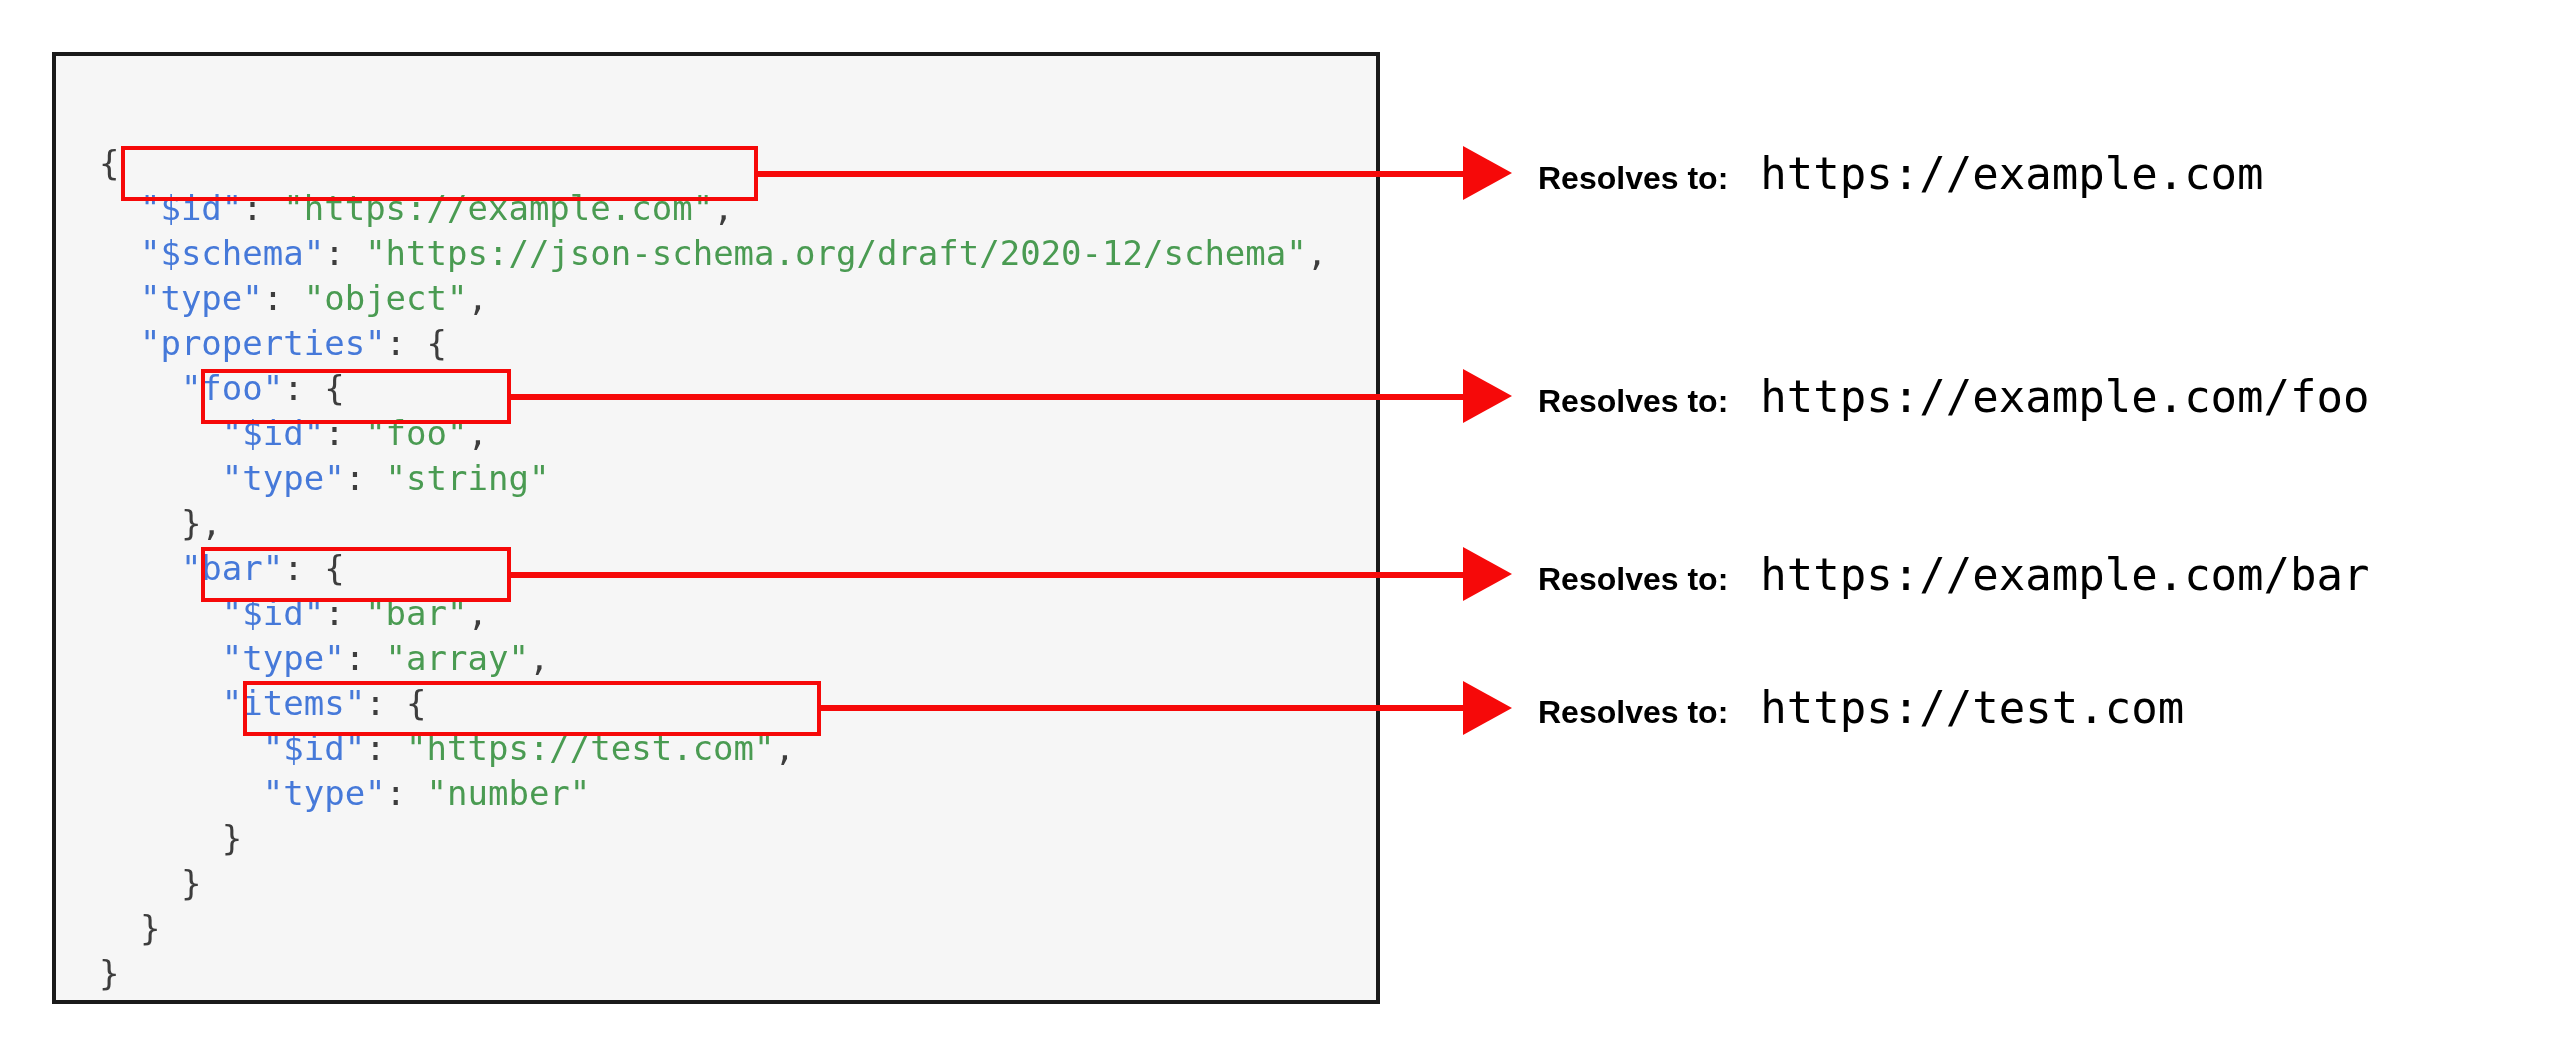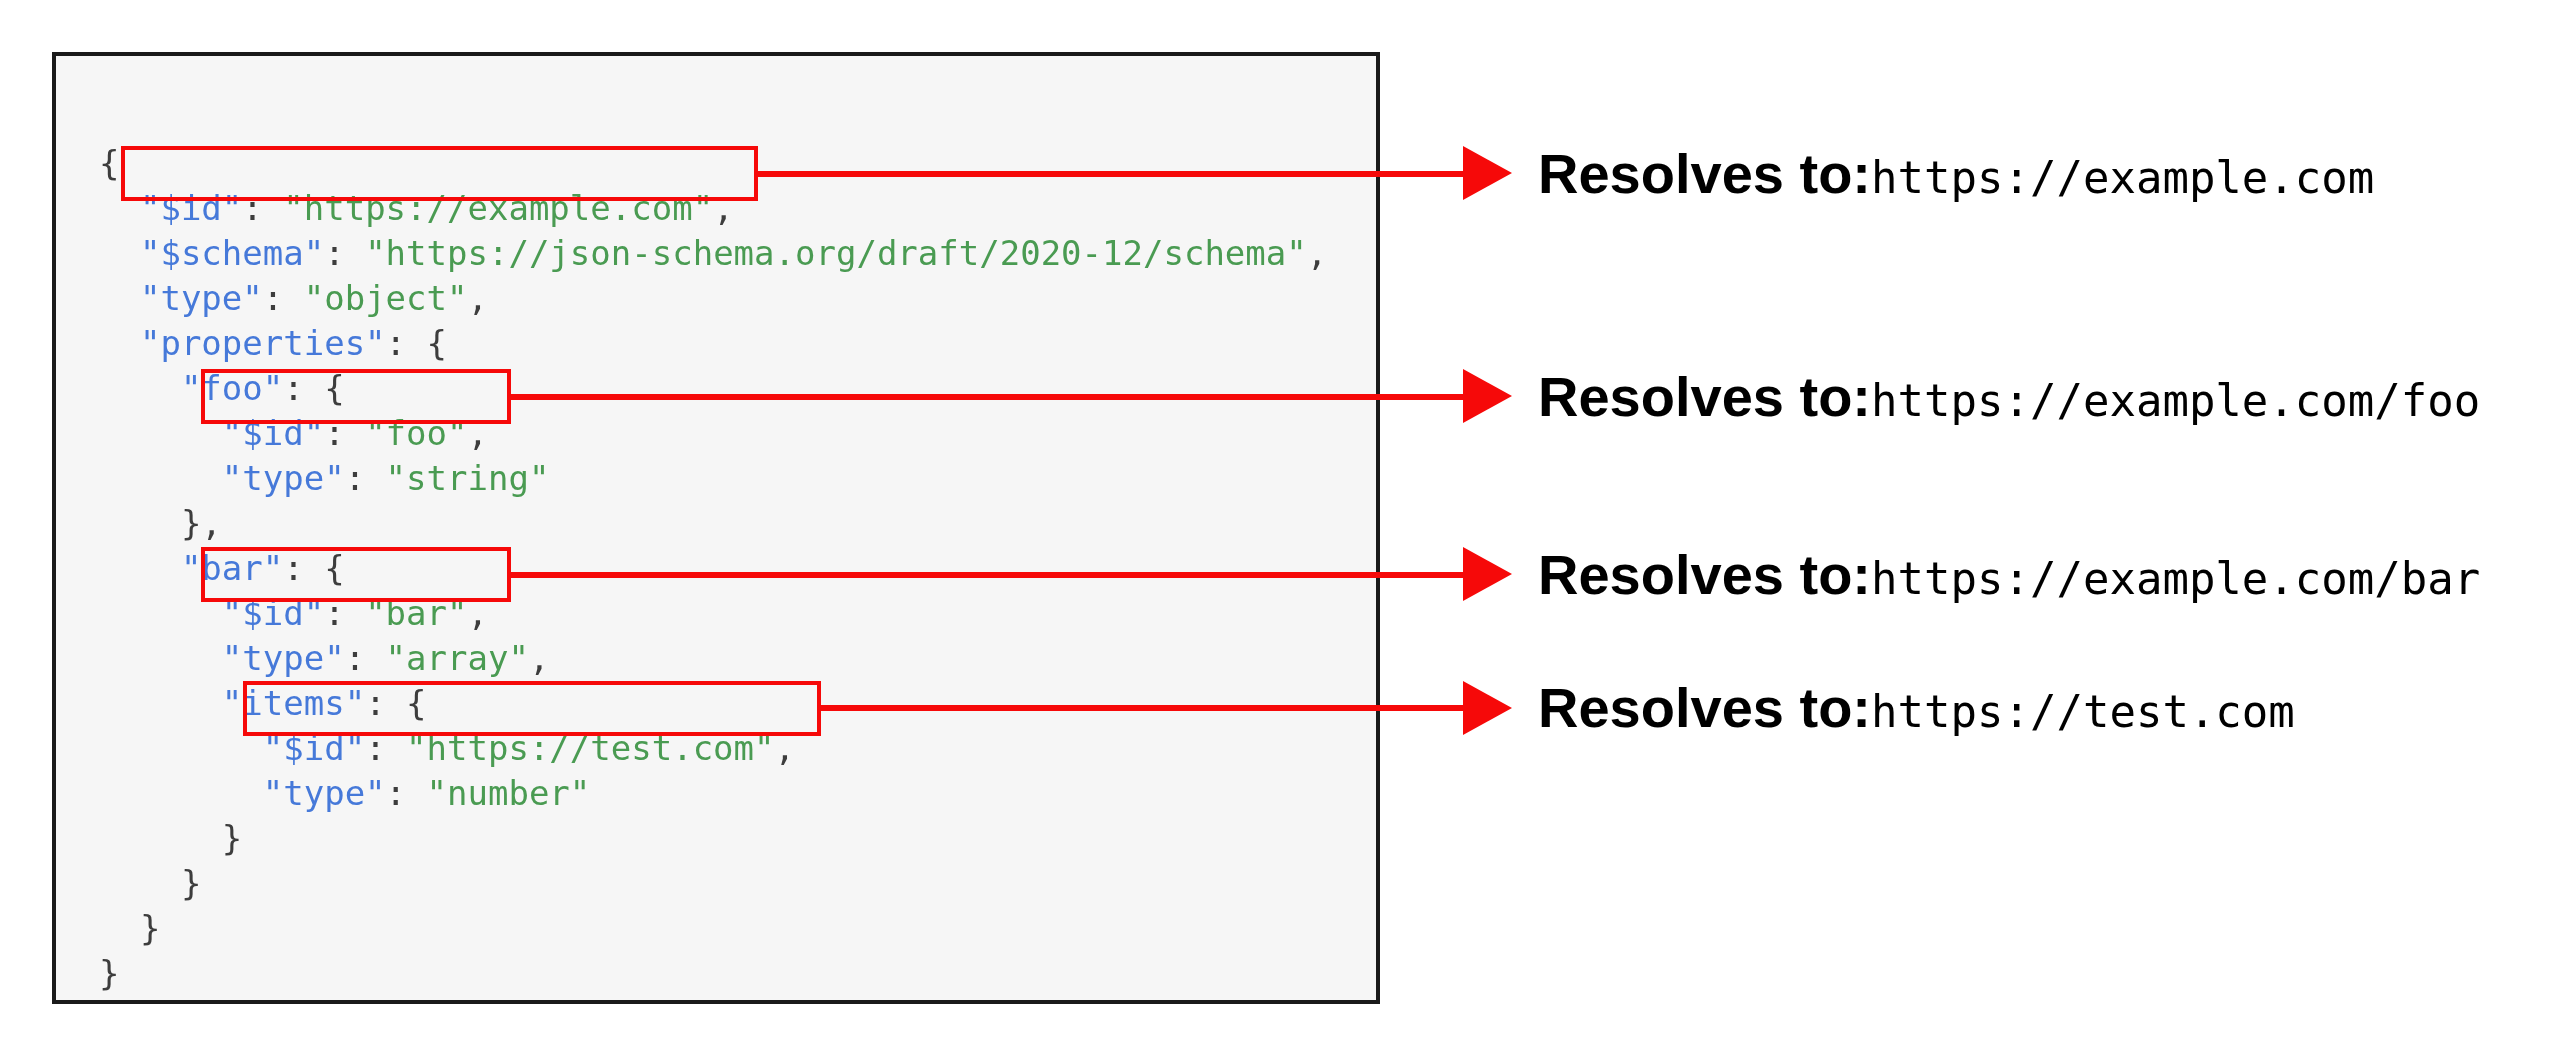--- a/index.html
+++ b/index.html
@@ -14,22 +14,22 @@
   .code-line{white-space:pre;}
   .tok-k{color:var(--key,#4679d9);}
   .tok-s{color:var(--string,#4a9b52);}
   .tok-p{color:var(--punctuation,#3d3d3d);}
   .hl{position:absolute;border:4.3px solid var(--highlight,#f60909);box-sizing:border-box;}
   .arrow-line{position:absolute;height:6.1px;background:var(--highlight,#f60909);}
   .arrow-head{position:absolute;width:0;height:0;
               border-top:27.5px solid transparent;border-bottom:27.5px solid transparent;
               border-left:49px solid var(--highlight,#f60909);}
   .annotation{position:absolute;left:1538px;height:56px;line-height:56px;white-space:nowrap;}
-  .ann-label{font-weight:bold;font-size:56px;color:#000000;}
-  .ann-url{font-family:"DejaVu Sans Mono",monospace;font-size:44px;color:#000000;margin-left:0;}
+  .ann-label{font-weight:bold;font-size:32px;color:#000000;}
+  .ann-url{font-family:"DejaVu Sans Mono",monospace;font-size:44px;color:#000000;margin-left:32px;}
 </style>
 </head>
 <body>
 
 <div class="canvas">
 
   <div class="panel"></div>
   <pre class="code"><div class="code-line"><span class="tok-p">{</span></div><div class="code-line"><span class="tok-p">  </span><span class="tok-k">"$id"</span><span class="tok-p">: </span><span class="tok-s">"https://example.com"</span><span class="tok-p">,</span></div><div class="code-line"><span class="tok-p">  </span><span class="tok-k">"$schema"</span><span class="tok-p">: </span><span class="tok-s">"https://json-schema.org/draft/2020-12/schema"</span><span class="tok-p">,</span></div><div class="code-line"><span class="tok-p">  </span><span class="tok-k">"type"</span><span class="tok-p">: </span><span class="tok-s">"object"</span><span class="tok-p">,</span></div><div class="code-line"><span class="tok-p">  </span><span class="tok-k">"properties"</span><span class="tok-p">: {</span></div><div class="code-line"><span class="tok-p">    </span><span class="tok-k">"foo"</span><span class="tok-p">: {</span></div><div class="code-line"><span class="tok-p">      </span><span class="tok-k">"$id"</span><span class="tok-p">: </span><span class="tok-s">"foo"</span><span class="tok-p">,</span></div><div class="code-line"><span class="tok-p">      </span><span class="tok-k">"type"</span><span class="tok-p">: </span><span class="tok-s">"string"</span></div><div class="code-line"><span class="tok-p">    },</span></div><div class="code-line"><span class="tok-p">    </span><span class="tok-k">"bar"</span><span class="tok-p">: {</span></div><div class="code-line"><span class="tok-p">      </span><span class="tok-k">"$id"</span><span class="tok-p">: </span><span class="tok-s">"bar"</span><span class="tok-p">,</span></div><div class="code-line"><span class="tok-p">      </span><span class="tok-k">"type"</span><span class="tok-p">: </span><span class="tok-s">"array"</span><span class="tok-p">,</span></div><div class="code-line"><span class="tok-p">      </span><span class="tok-k">"items"</span><span class="tok-p">: {</span></div><div class="code-line"><span class="tok-p">        </span><span class="tok-k">"$id"</span><span class="tok-p">: </span><span class="tok-s">"https://test.com"</span><span class="tok-p">,</span></div><div class="code-line"><span class="tok-p">        </span><span class="tok-k">"type"</span><span class="tok-p">: </span><span class="tok-s">"number"</span></div><div class="code-line"><span class="tok-p">      }</span></div><div class="code-line"><span class="tok-p">    }</span></div><div class="code-line"><span class="tok-p">  }</span></div><div class="code-line"><span class="tok-p">}</span></div></pre>
 
   <div class="hl" style="left:121px;top:146px;width:637px;height:55px;"></div>

